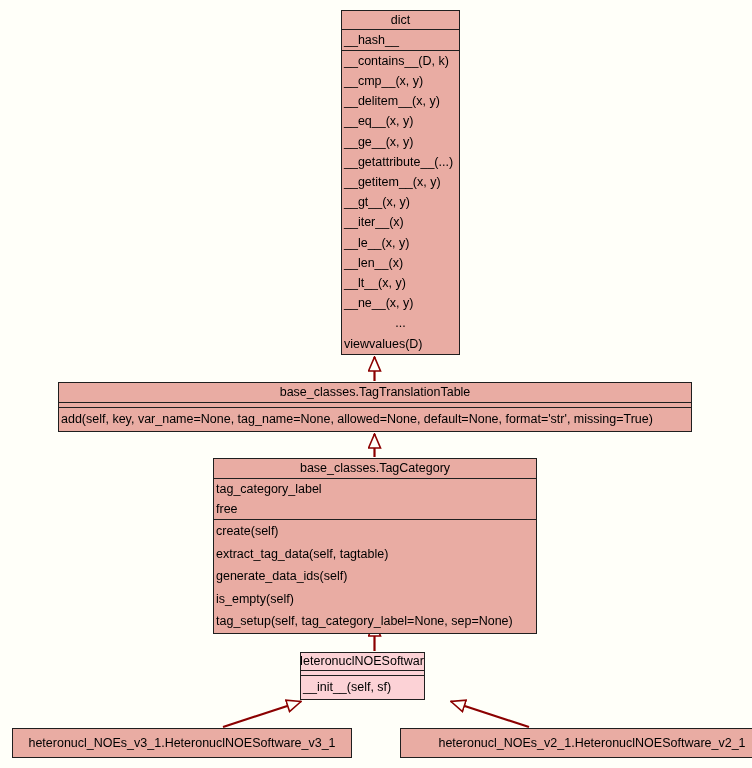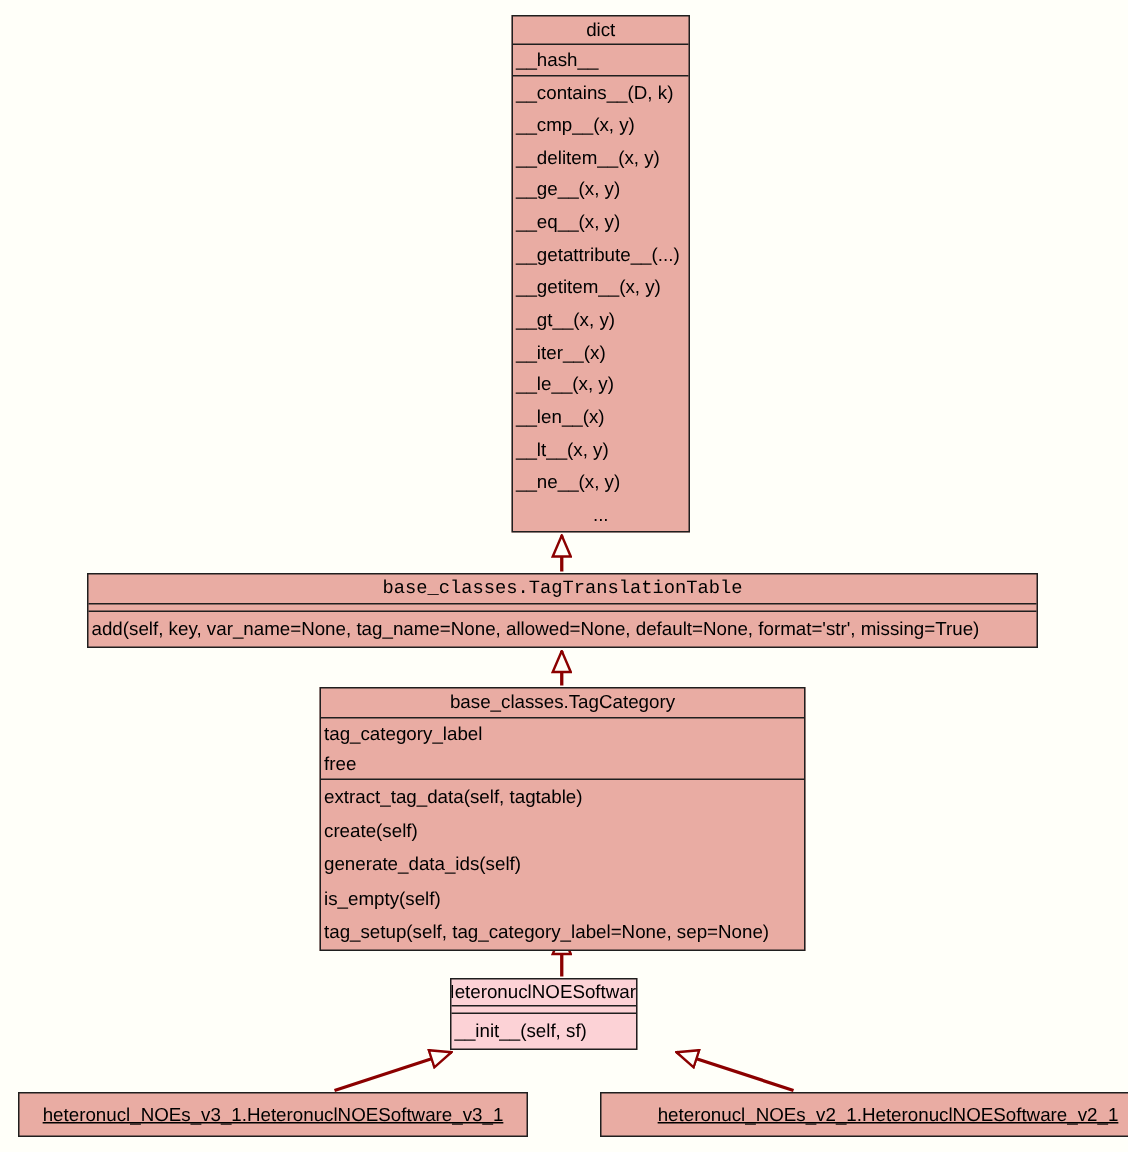--- a/index.html
+++ b/index.html
@@ -84,28 +84,27 @@
     position: absolute;
     z-index: 2;
     background: var(--node-fill);
     border: 1px solid var(--border-color);
     display: flex;
     align-items: center;
     justify-content: center;
     font-size: 12.5px;
     white-space: nowrap;
     overflow: hidden;
-    text-decoration: underline;
   }
   
   #box-dict   { left: 314px; top: 10px;  width: 119px; height: 345px; margin-left: 27px; }
   #box-dict .class-title { height: 19px; }
   #box-dict .attr-compartment .member-row { height: 20px; }
   #box-ttt    { left: 58px;  top: 382px; width: 634px; height: 50px; }
-  #box-ttt .class-title { height: 20px; font-family: Liberation Mono, monospace; }
+  #box-ttt .class-title { height: 20px; }
   #box-tc     { left: 213px; top: 458px; width: 324px; height: 176px; }
   #box-tc .class-title { height: 20px; }
   #box-tc .attr-compartment .member-row { height: 20px; }
   #box-hns    { left: 300px; top: 652px; width: 125px; height: 48px; }
   #box-hns .class-title { height: 18px; }
   #box-v31    { left: 12px;  top: 728px; width: 340px; height: 30px; }
   #box-v21    { left: 400px; top: 728px; width: 384px; height: 30px; }
   .empty-compartment {
     flex: none;
     height: 5px;
@@ -132,51 +131,52 @@
 
   <div id="box-dict" class="class-box">
     <div class="class-title">dict</div>
     <div class="attr-compartment">
       <div class="member-row">__hash__</div>
     </div>
     <div class="method-compartment">
       <div class="member-row">__contains__(D, k)</div>
       <div class="member-row">__cmp__(x, y)</div>
       <div class="member-row">__delitem__(x, y)</div>
+      <div class="member-row">__eq__(x, y)</div>
       <div class="member-row">__ge__(x, y)</div>
-      <div class="member-row">__eq__(x, y)</div>
       <div class="member-row">__getattribute__(...)</div>
       <div class="member-row">__getitem__(x, y)</div>
       <div class="member-row">__gt__(x, y)</div>
       <div class="member-row">__iter__(x)</div>
       <div class="member-row">__le__(x, y)</div>
       <div class="member-row">__len__(x)</div>
       <div class="member-row">__lt__(x, y)</div>
       <div class="member-row">__ne__(x, y)</div>
       <div class="member-row ellipsis-row">...</div>
+      <div class="member-row">viewvalues(D)</div>
     </div>
   </div>
 
   <div id="box-ttt" class="class-box">
     <div class="class-title">base_classes.TagTranslationTable</div>
     <div class="empty-compartment"></div>
     <div class="method-compartment">
       <div class="member-row">add(self, key, var_name=None, tag_name=None, allowed=None, default=None, format='str', missing=True)</div>
     </div>
   </div>
 
   <div id="box-tc" class="class-box">
     <div class="class-title">base_classes.TagCategory</div>
     <div class="attr-compartment">
       <div class="member-row">tag_category_label</div>
       <div class="member-row">free</div>
     </div>
     <div class="method-compartment">
+      <div class="member-row">create(self)</div>
       <div class="member-row">extract_tag_data(self, tagtable)</div>
-      <div class="member-row">create(self)</div>
       <div class="member-row">generate_data_ids(self)</div>
       <div class="member-row">is_empty(self)</div>
       <div class="member-row">tag_setup(self, tag_category_label=None, sep=None)</div>
     </div>
   </div>
 
   <div id="box-hns" class="class-box highlight">
     <div class="class-title">HeteronuclNOESoftware</div>
     <div class="empty-compartment"></div>
     <div class="method-compartment">

